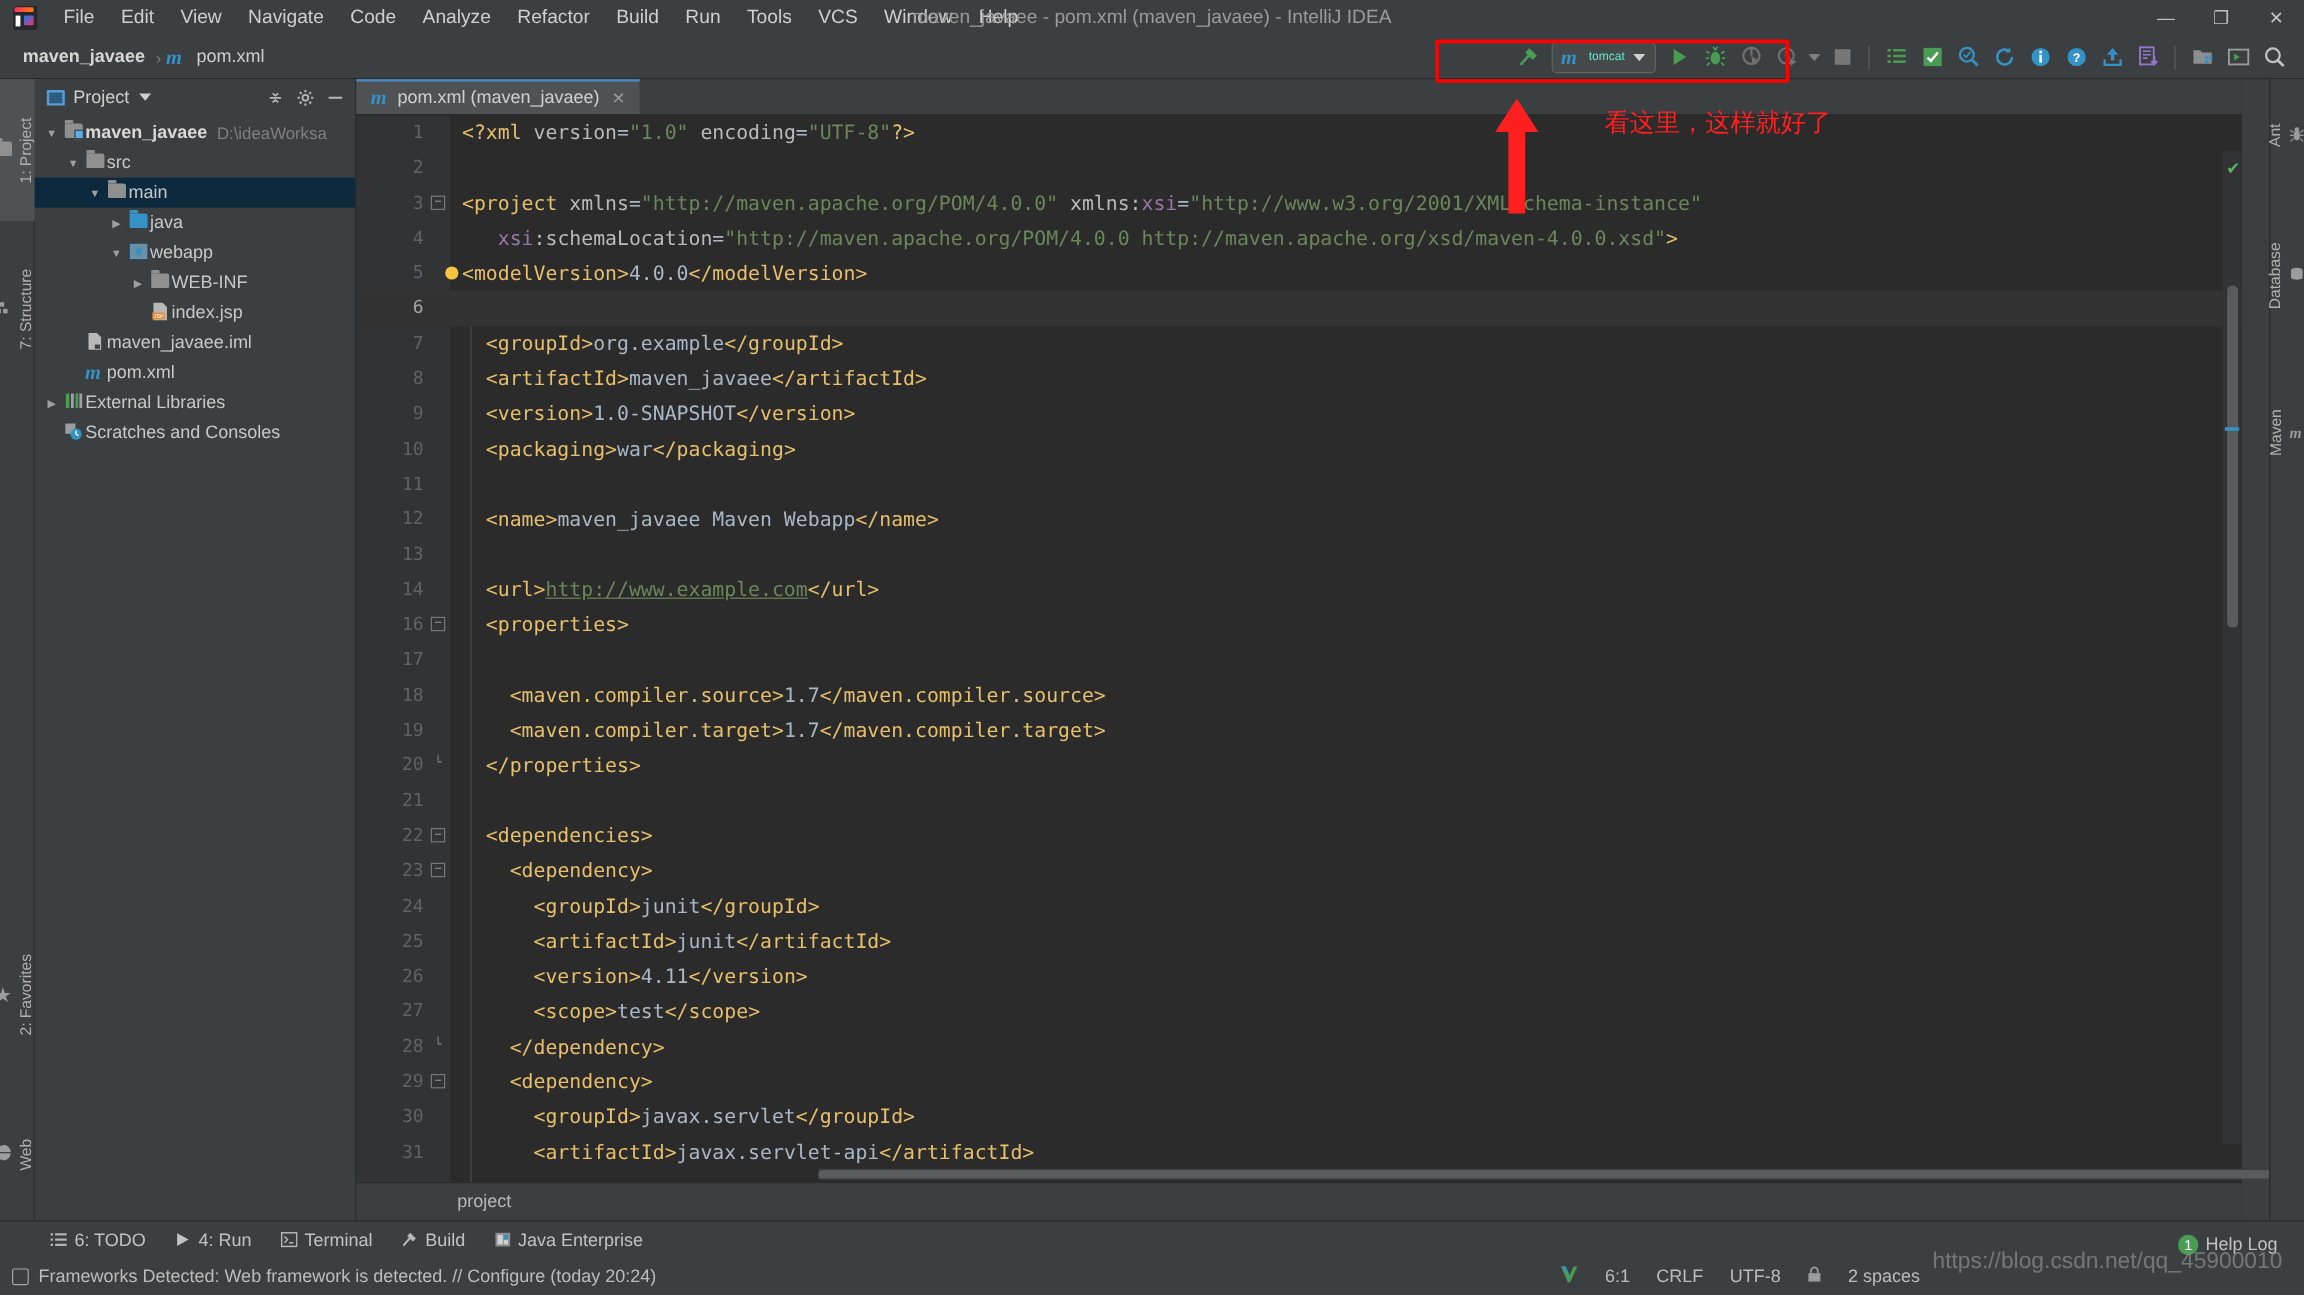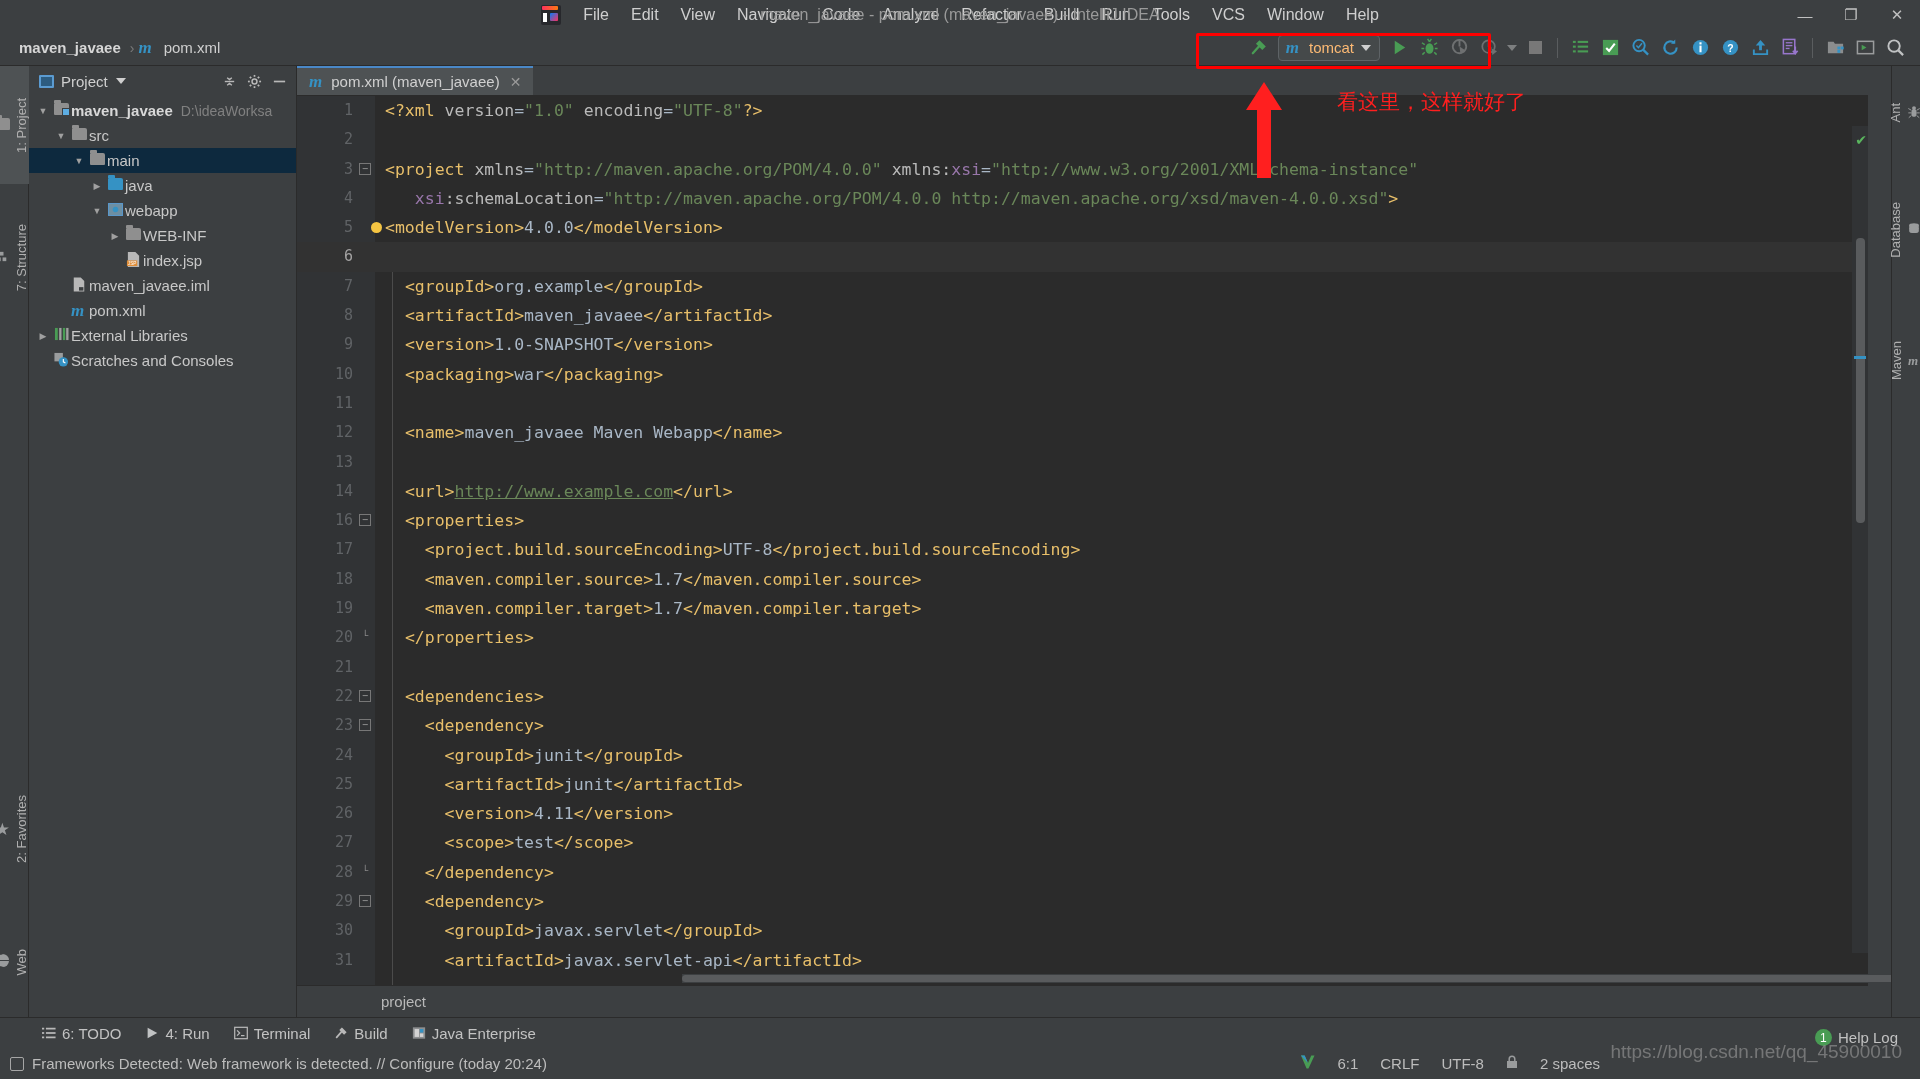--- a/index.html
+++ b/index.html
@@ -8,21 +8,21 @@
     background: #3c3f41;
     font-family: "Liberation Sans", sans-serif;
     overflow: hidden;
     color: #bbbbbb;
   }
   .app { position: relative; width: 1920px; height: 1079px; background:#3c3f41; }
 
   
   .menubar {
     position:absolute; left:0; top:0; width:1920px; height:30px;
-    background:#3c3f41; display:flex; align-items:center; padding-left:6px;justify-content:center;
+    background:#3c3f41; display:flex; align-items:center; padding-left:6px;
   }
   .ij-logo { width:22px; height:22px; margin:0 10px 0 4px; position:relative; flex:none; }
   .ij-logo .sq { position:absolute; inset:1px; background:#27282c; border-radius:2px; }
   .ij-logo .bar1 { position:absolute; left:2px; top:2px; width:16px; height:4px;
     background: linear-gradient(90deg,#fe315d,#f97a12); border-radius:1px;}
   .ij-logo .bar2 { position:absolute; left:3px; top:9px; width:4px; height:9px;
     background:#ffffff;}
   .ij-logo .bar3 { position:absolute; left:10px; top:9px; width:8px; height:8px;
     background:linear-gradient(135deg,#087cfa,#fe315d); border-radius:1px;}
   .menu-item {
@@ -53,21 +53,21 @@
     width:30px; height:30px; display:flex; align-items:center; justify-content:center;
     position:relative;
   }
   .tb-sep { width:1px; height:20px; background:#5a5d5f; margin:0 7px; }
 
   .run-config {
     display:flex; align-items:center; gap:7px;
     border:1px solid #5e6366; border-radius:4px; background:#45494a;
     height:26px; padding:0 8px 0 7px; margin:0 4px;
   }
-  .run-config .rc-label { font-size:15px; color:#fdba74; }
+  .run-config .rc-label { font-size:10px; color:#5eead4; }
   .caret { width:0;height:0;border-left:5px solid transparent;border-right:5px solid transparent;
     border-top:6px solid #cfcfcf; }
 
   
   .red-box {
     position:absolute; border:3px solid #ff0000; border-radius:2px;
     pointer-events:none; z-index:40;
   }
   .annot-text {
     position:absolute; color:#ff1f1f; font-size:21px; white-space:nowrap; z-index:41;
@@ -557,21 +557,21 @@
           <div class="cl cur"><span class="lnum">6</span><span class="ctext"></span></div>
           <div class="cl"><span class="lnum">7</span><span class="ctext"><span class="k-txt">  </span><span class="k-tag">&lt;groupId&gt;</span><span class="k-txt">org.example</span><span class="k-tag">&lt;/groupId&gt;</span></span></div>
           <div class="cl"><span class="lnum">8</span><span class="ctext"><span class="k-txt">  </span><span class="k-tag">&lt;artifactId&gt;</span><span class="k-txt">maven_javaee</span><span class="k-tag">&lt;/artifactId&gt;</span></span></div>
           <div class="cl"><span class="lnum">9</span><span class="ctext"><span class="k-txt">  </span><span class="k-tag">&lt;version&gt;</span><span class="k-txt">1.0-SNAPSHOT</span><span class="k-tag">&lt;/version&gt;</span></span></div>
           <div class="cl"><span class="lnum">10</span><span class="ctext"><span class="k-txt">  </span><span class="k-tag">&lt;packaging&gt;</span><span class="k-txt">war</span><span class="k-tag">&lt;/packaging&gt;</span></span></div>
           <div class="cl"><span class="lnum">11</span><span class="ctext"></span></div>
           <div class="cl"><span class="lnum">12</span><span class="ctext"><span class="k-txt">  </span><span class="k-tag">&lt;name&gt;</span><span class="k-txt">maven_javaee Maven Webapp</span><span class="k-tag">&lt;/name&gt;</span></span></div>
           <div class="cl"><span class="lnum">13</span><span class="ctext"><span class="k-txt">  </span></span></div>
           <div class="cl"><span class="lnum">14</span><span class="ctext"><span class="k-txt">  </span><span class="k-tag">&lt;url&gt;</span><span class="k-link">http://www.example.com</span><span class="k-tag">&lt;/url&gt;</span></span></div>
           <div class="cl"><span class="lnum">16</span><span class="fold">−</span><span class="ctext"><span class="k-txt">  </span><span class="k-tag">&lt;properties&gt;</span></span></div>
-          <div class="cl"><span class="lnum">17</span><span class="ctext"><span class="k-txt">    </span><span class="k-tag">&lt;project.build.sourceEncoding&gt;</span><span class="k-txt">UTF-8</span><span class="k-tag">&lt;/project.build.sourceEncoding&gt;</span></span></div>
+          <div class="cl"><span class="lnum">17</span></div>
           <div class="cl"><span class="lnum">18</span><span class="ctext"><span class="k-txt">    </span><span class="k-tag">&lt;maven.compiler.source&gt;</span><span class="k-txt">1.7</span><span class="k-tag">&lt;/maven.compiler.source&gt;</span></span></div>
           <div class="cl"><span class="lnum">19</span><span class="ctext"><span class="k-txt">    </span><span class="k-tag">&lt;maven.compiler.target&gt;</span><span class="k-txt">1.7</span><span class="k-tag">&lt;/maven.compiler.target&gt;</span></span></div>
           <div class="cl"><span class="lnum">20</span><span class="fold end" style="border:none;color:#8a8a8a;">└</span><span class="ctext"><span class="k-txt">  </span><span class="k-tag">&lt;/properties&gt;</span></span></div>
           <div class="cl"><span class="lnum">21</span><span class="ctext"></span></div>
           <div class="cl"><span class="lnum">22</span><span class="fold">−</span><span class="ctext"><span class="k-txt">  </span><span class="k-tag">&lt;dependencies&gt;</span></span></div>
           <div class="cl"><span class="lnum">23</span><span class="fold">−</span><span class="ctext"><span class="k-txt">    </span><span class="k-tag">&lt;dependency&gt;</span></span></div>
           <div class="cl"><span class="lnum">24</span><span class="ctext"><span class="k-txt">      </span><span class="k-tag">&lt;groupId&gt;</span><span class="k-txt">junit</span><span class="k-tag">&lt;/groupId&gt;</span></span></div>
           <div class="cl"><span class="lnum">25</span><span class="ctext"><span class="k-txt">      </span><span class="k-tag">&lt;artifactId&gt;</span><span class="k-txt">junit</span><span class="k-tag">&lt;/artifactId&gt;</span></span></div>
           <div class="cl"><span class="lnum">26</span><span class="ctext"><span class="k-txt">      </span><span class="k-tag">&lt;version&gt;</span><span class="k-txt">4.11</span><span class="k-tag">&lt;/version&gt;</span></span></div>
           <div class="cl"><span class="lnum">27</span><span class="ctext"><span class="k-txt">      </span><span class="k-tag">&lt;scope&gt;</span><span class="k-txt">test</span><span class="k-tag">&lt;/scope&gt;</span></span></div>

